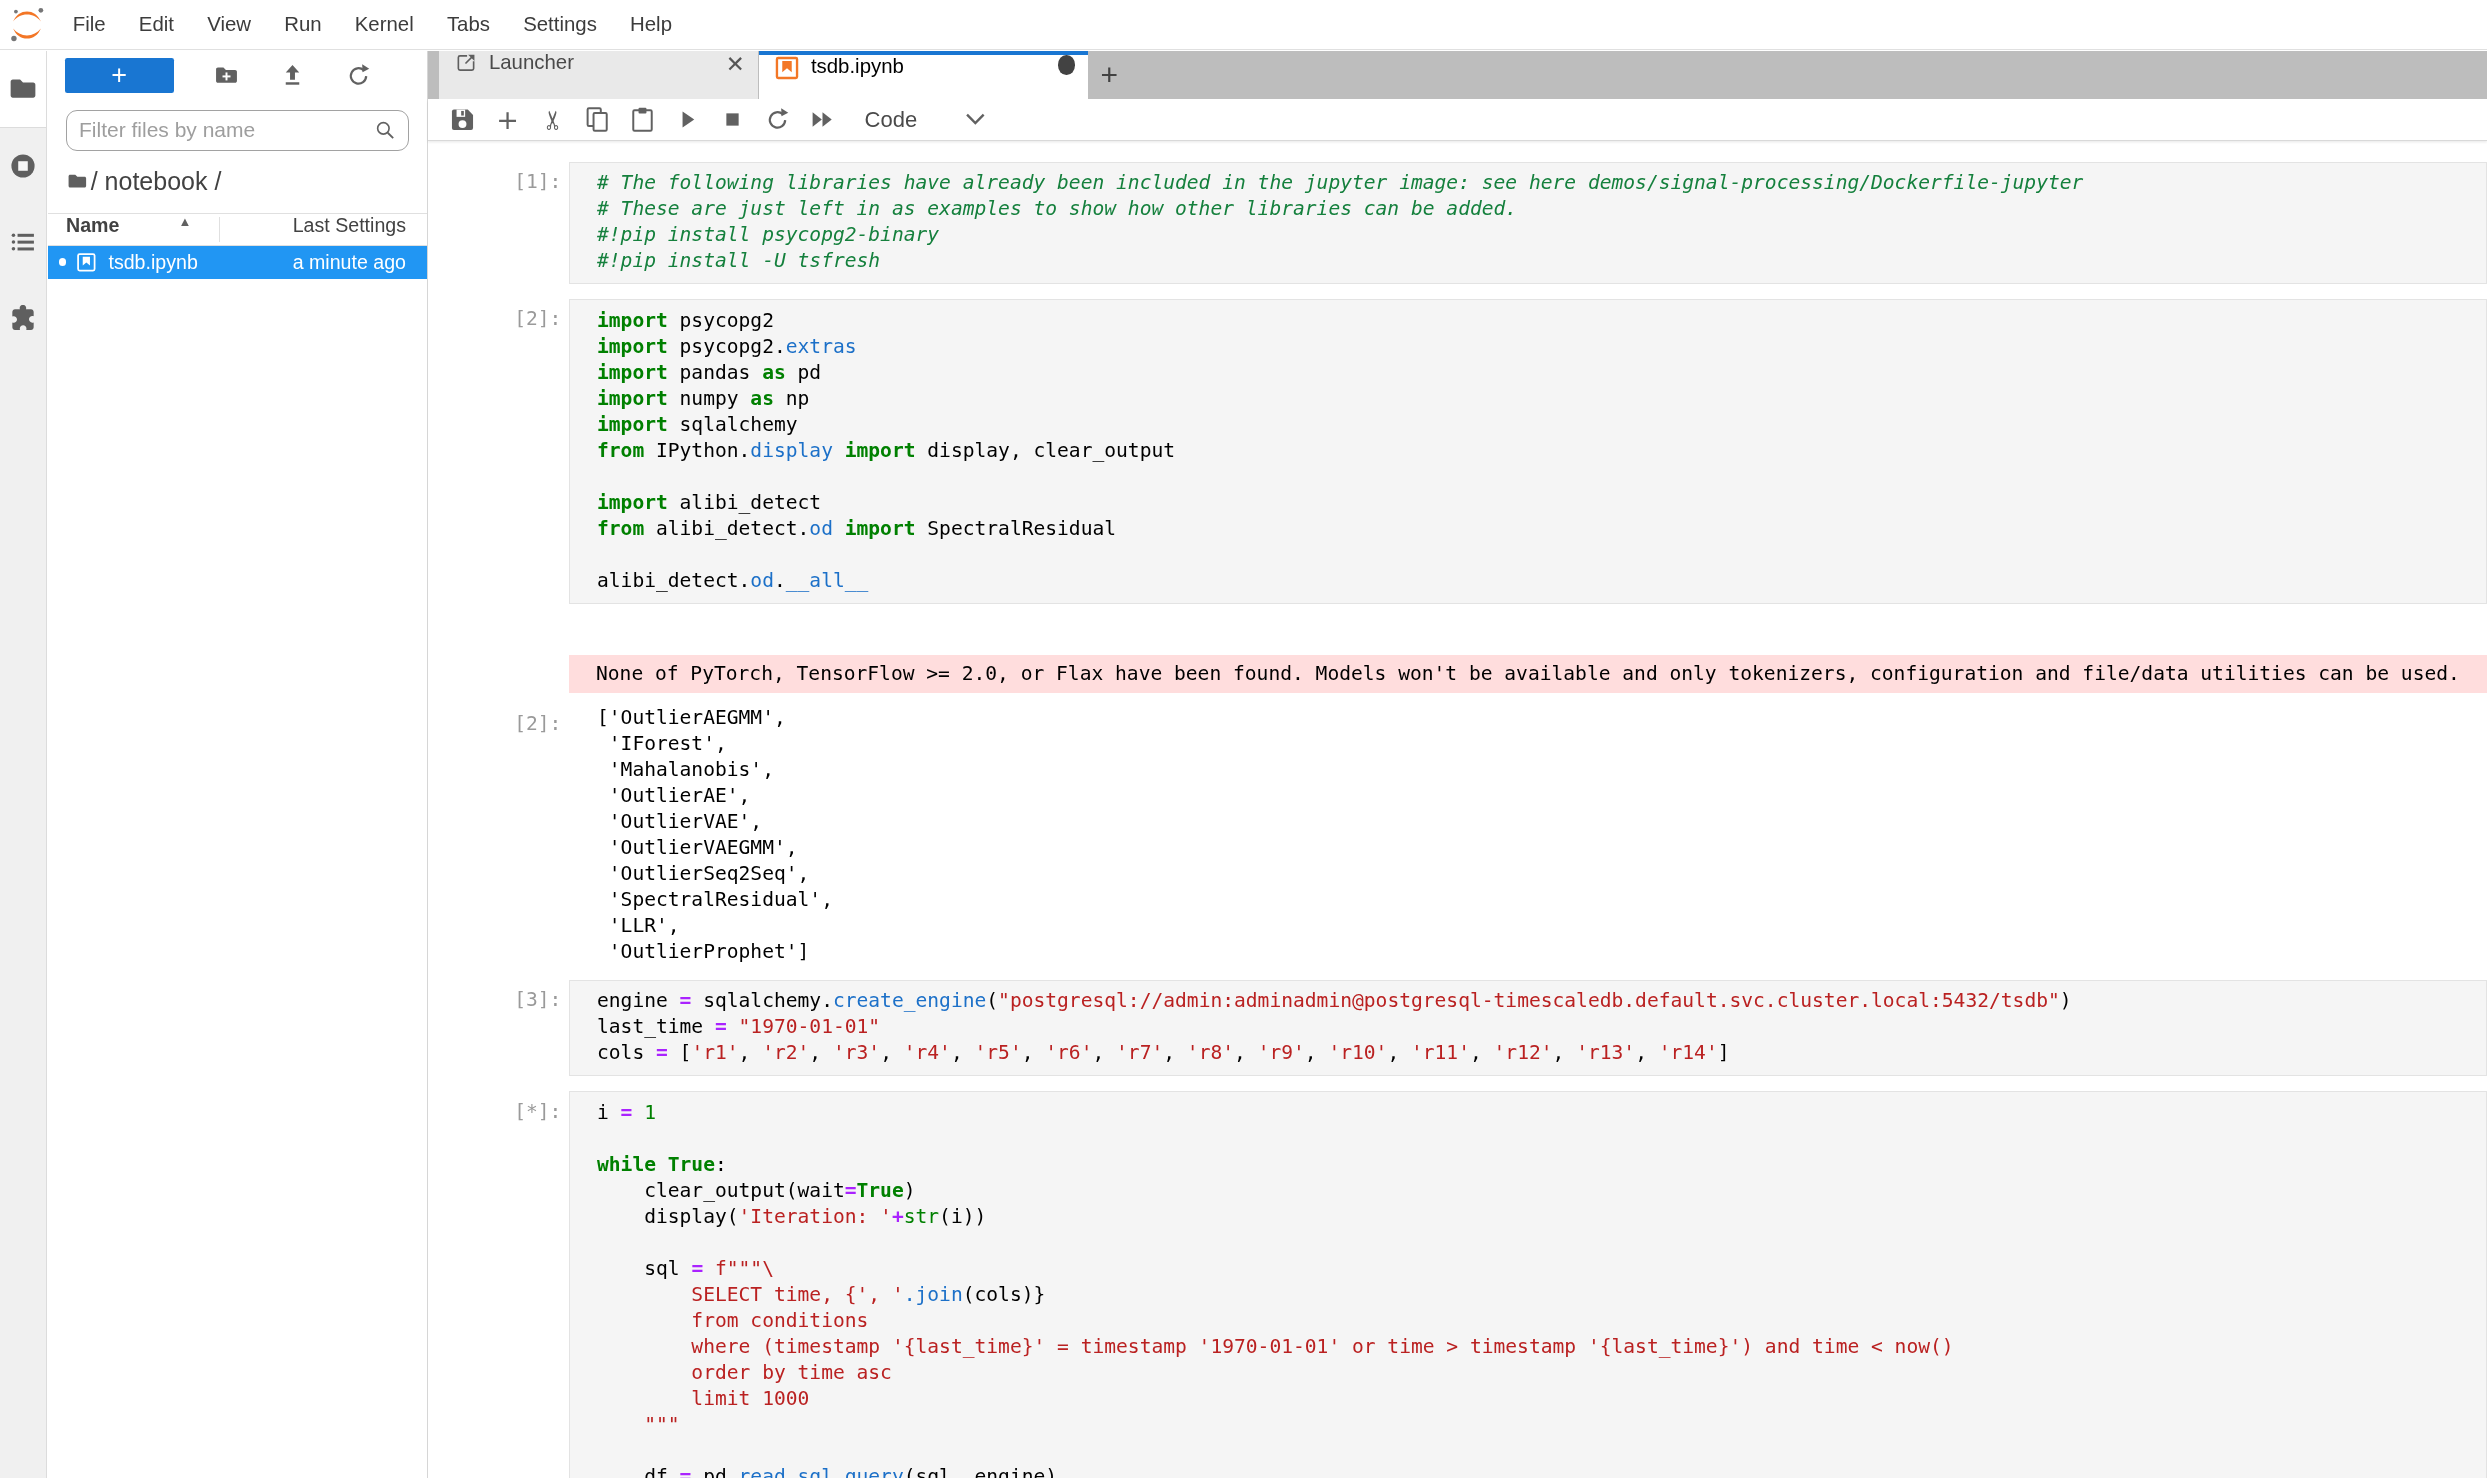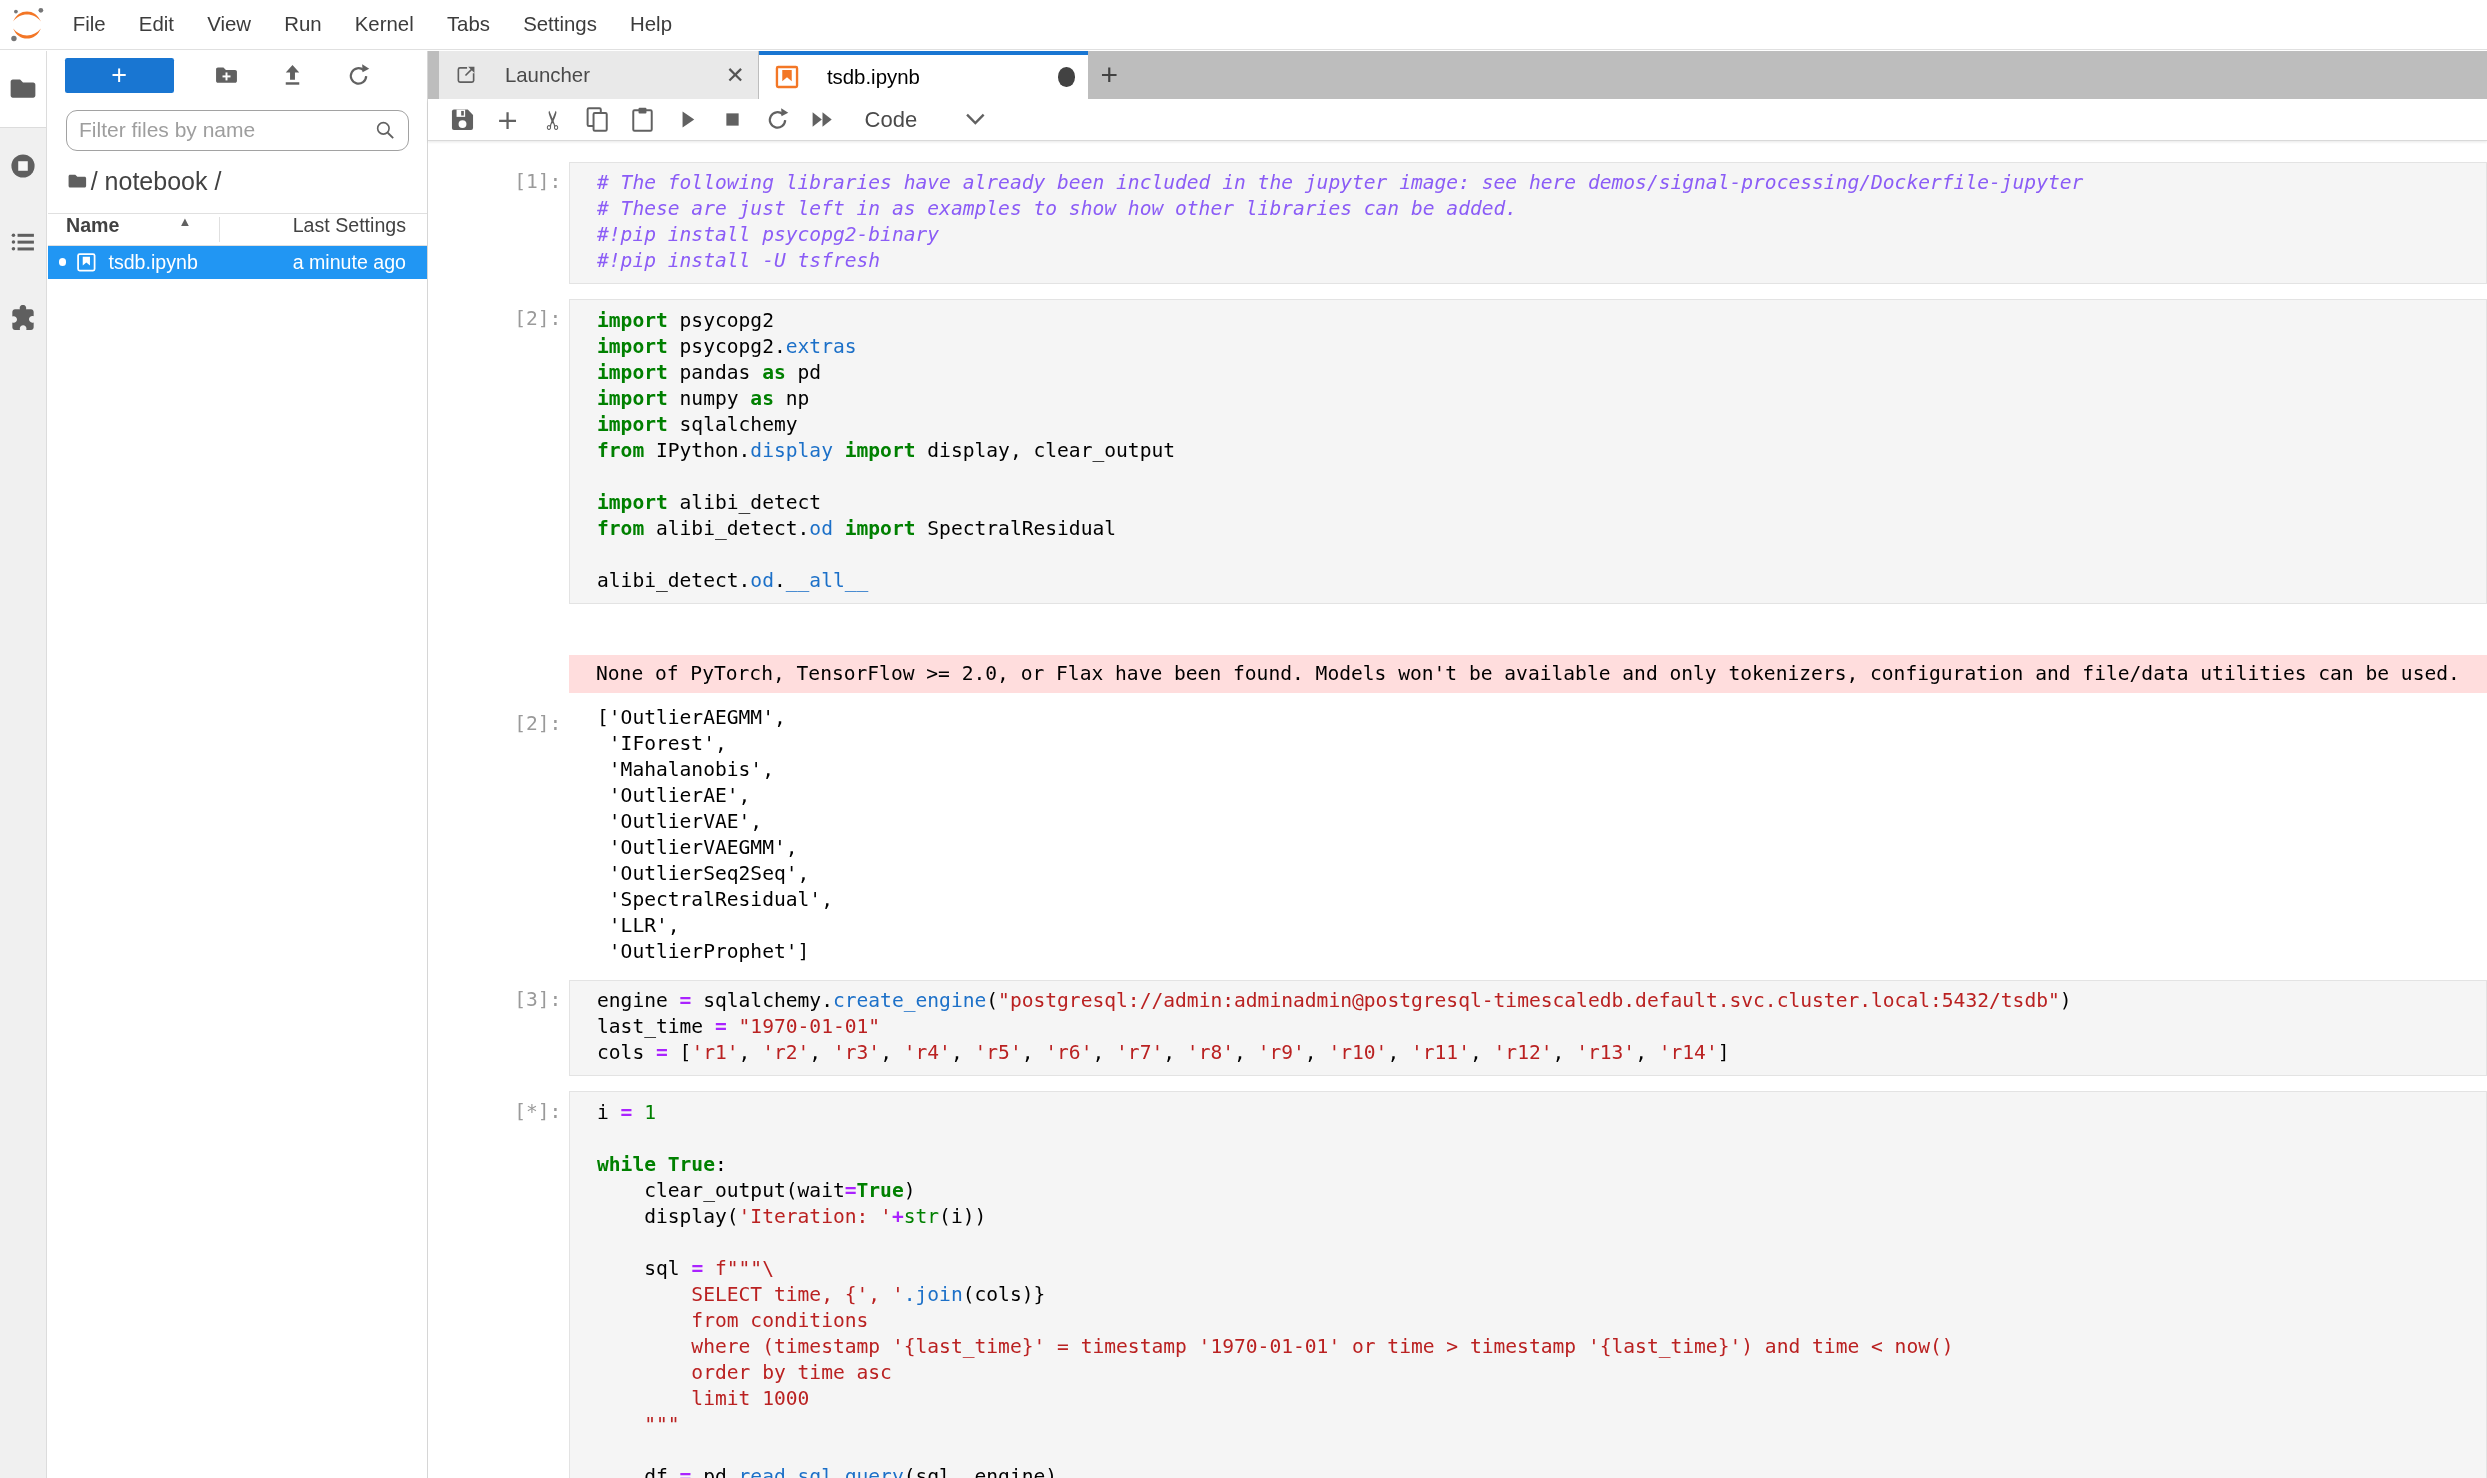--- a/index.html
+++ b/index.html
@@ -44,21 +44,21 @@
   .fb-row { height:33px; background:#2196f3; color:#fff; display:flex; align-items:center;
             font-size:19.6px; cursor:pointer; }
   .fb-row .dirty-dot-row { width:7.6px; height:7.6px; border-radius:50%; background:#fff; margin-left:10.6px; }
   .fb-row .rowname { margin-left:10.6px; }
   .fb-row .rowtime { margin-left:auto; margin-right:21px; }
   .fb-row svg { margin-left:9px; }
 
   
   .main { position:absolute; left:428px; top:51px; right:0; bottom:0; }
   .tabbar { height:48px; background:#bdbdbd; display:flex; align-items:stretch; padding-left:11.3px; }
-  .tab { display:flex; align-items:center; padding:0 13.6px 0 15px; font-size:20.4px;gap:16px; }
+  .tab { display:flex; padding:0 13.6px 0 15px; font-size:20.4px; }
   .tab.inactive { background:#e9e9e9; width:320px; color:#4a4a4a; border-right:0.8px solid #bdbdbd; cursor:pointer; }
   .tab.active { background:#fff; width:329px; color:#000; border-top:4.5px solid #1976d2; cursor:default; }
   .tab .tablabel { flex:1; margin-left:10.6px; white-space:nowrap; }
   .tab .closex { font-size:22.7px; color:#555; cursor:pointer; }
   .dirty-dot { width:16.6px; height:19.6px; border-radius:50%; background:#424242; }
   .newtab { width:42px; display:flex; align-items:center; justify-content:center; font-size:30px;
             color:#424242; cursor:pointer; }
 
   
   .nbtoolbar { height:42px; background:#fff; border-bottom:0.8px solid #d9d9d9;
@@ -82,21 +82,21 @@
   .out-stderr { flex:1; background:#ffdddd; padding:6px 0 6px 27px;margin-top:44px; }
   .out-result { flex:1; padding:0.8px 0 0 28px; }
   .mt-stderr { margin-top:7.6px; }
   .mt-result { margin-top:10.6px; }
 
   .tok-k { color:#008000; font-weight:bold; }
   .tok-b { color:#008000; }
   .tok-n { color:#008000; }
   .tok-o { color:#aa22ff; font-weight:bold; }
   .tok-s { color:#ba2121; }
-  .tok-c { color:#8b5cf6; font-style:italic; }
+  .tok-c { color:#15803d; font-style:italic; }
   .tok-p { color:#1c70c8; }
   .tok-t { color:#000; }
 </style>
 </head>
 <body>
 
 <div class="app">
 
   <header class="menubar">
     <svg class="logo" viewBox="0 0 48 48">

